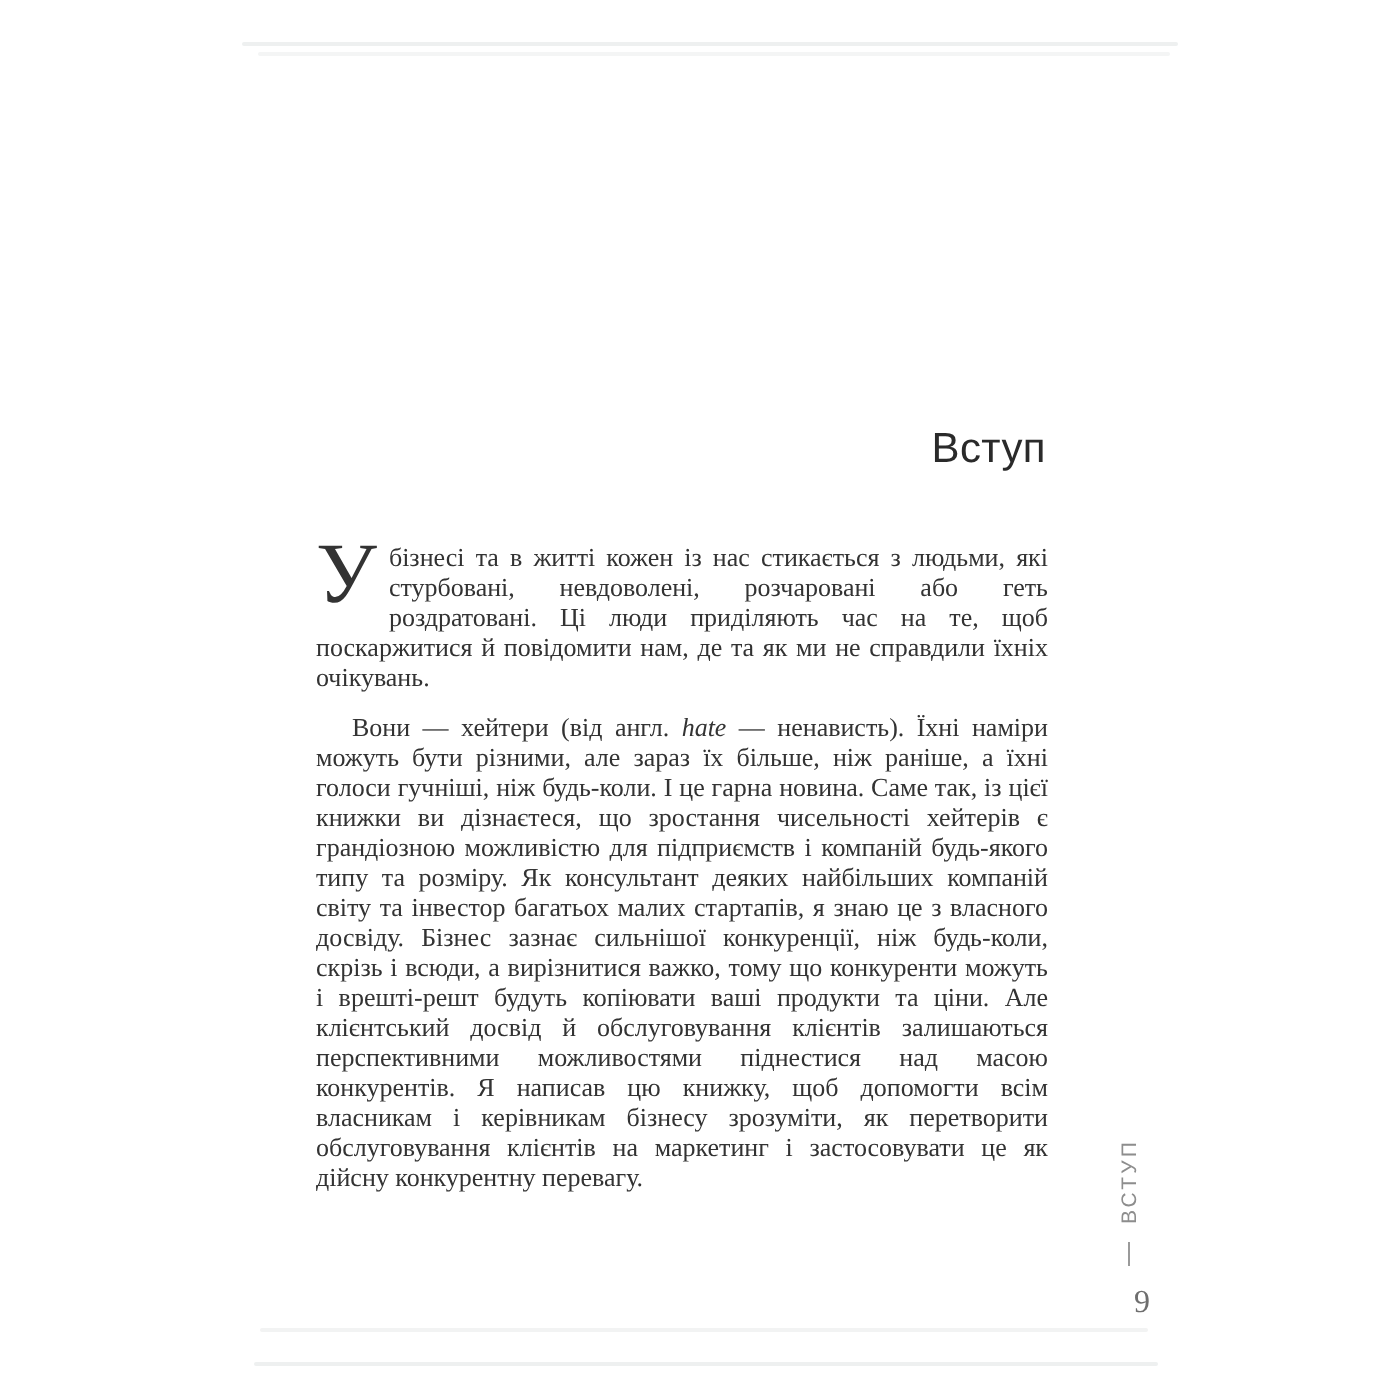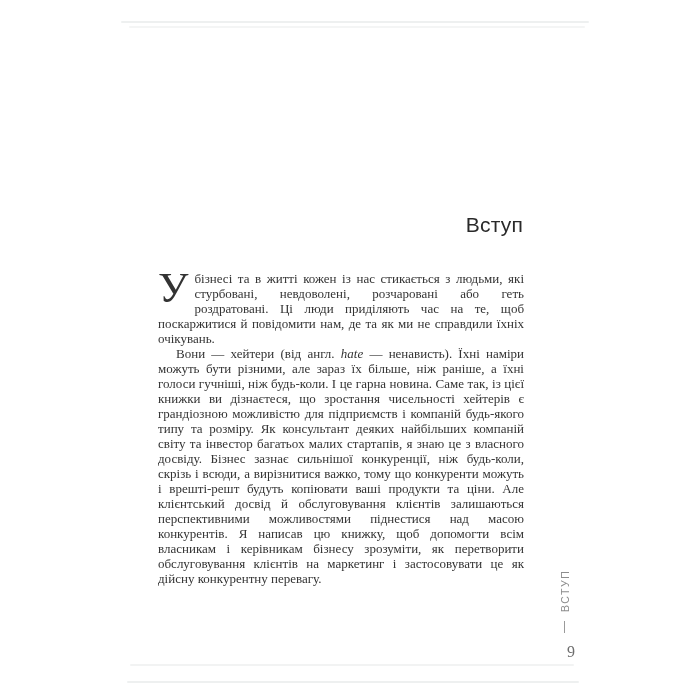--- a/index.html
+++ b/index.html
@@ -53,20 +53,21 @@
     line-height: 15px;
     color: #333333;
     text-align: justify;
   }
   .body-text p {
     margin: 0;
     padding: 0;
   }
   .body-text p.indented {
     text-indent: 18px;
+    margin-top: 10px;
   }
   .drop-cap {
     float: left;
     font-size: 43px;
     line-height: 29px;
     padding: 2px 6px 0 0;
     color: #333333;
   }
   .italic { font-style: italic; }
 

